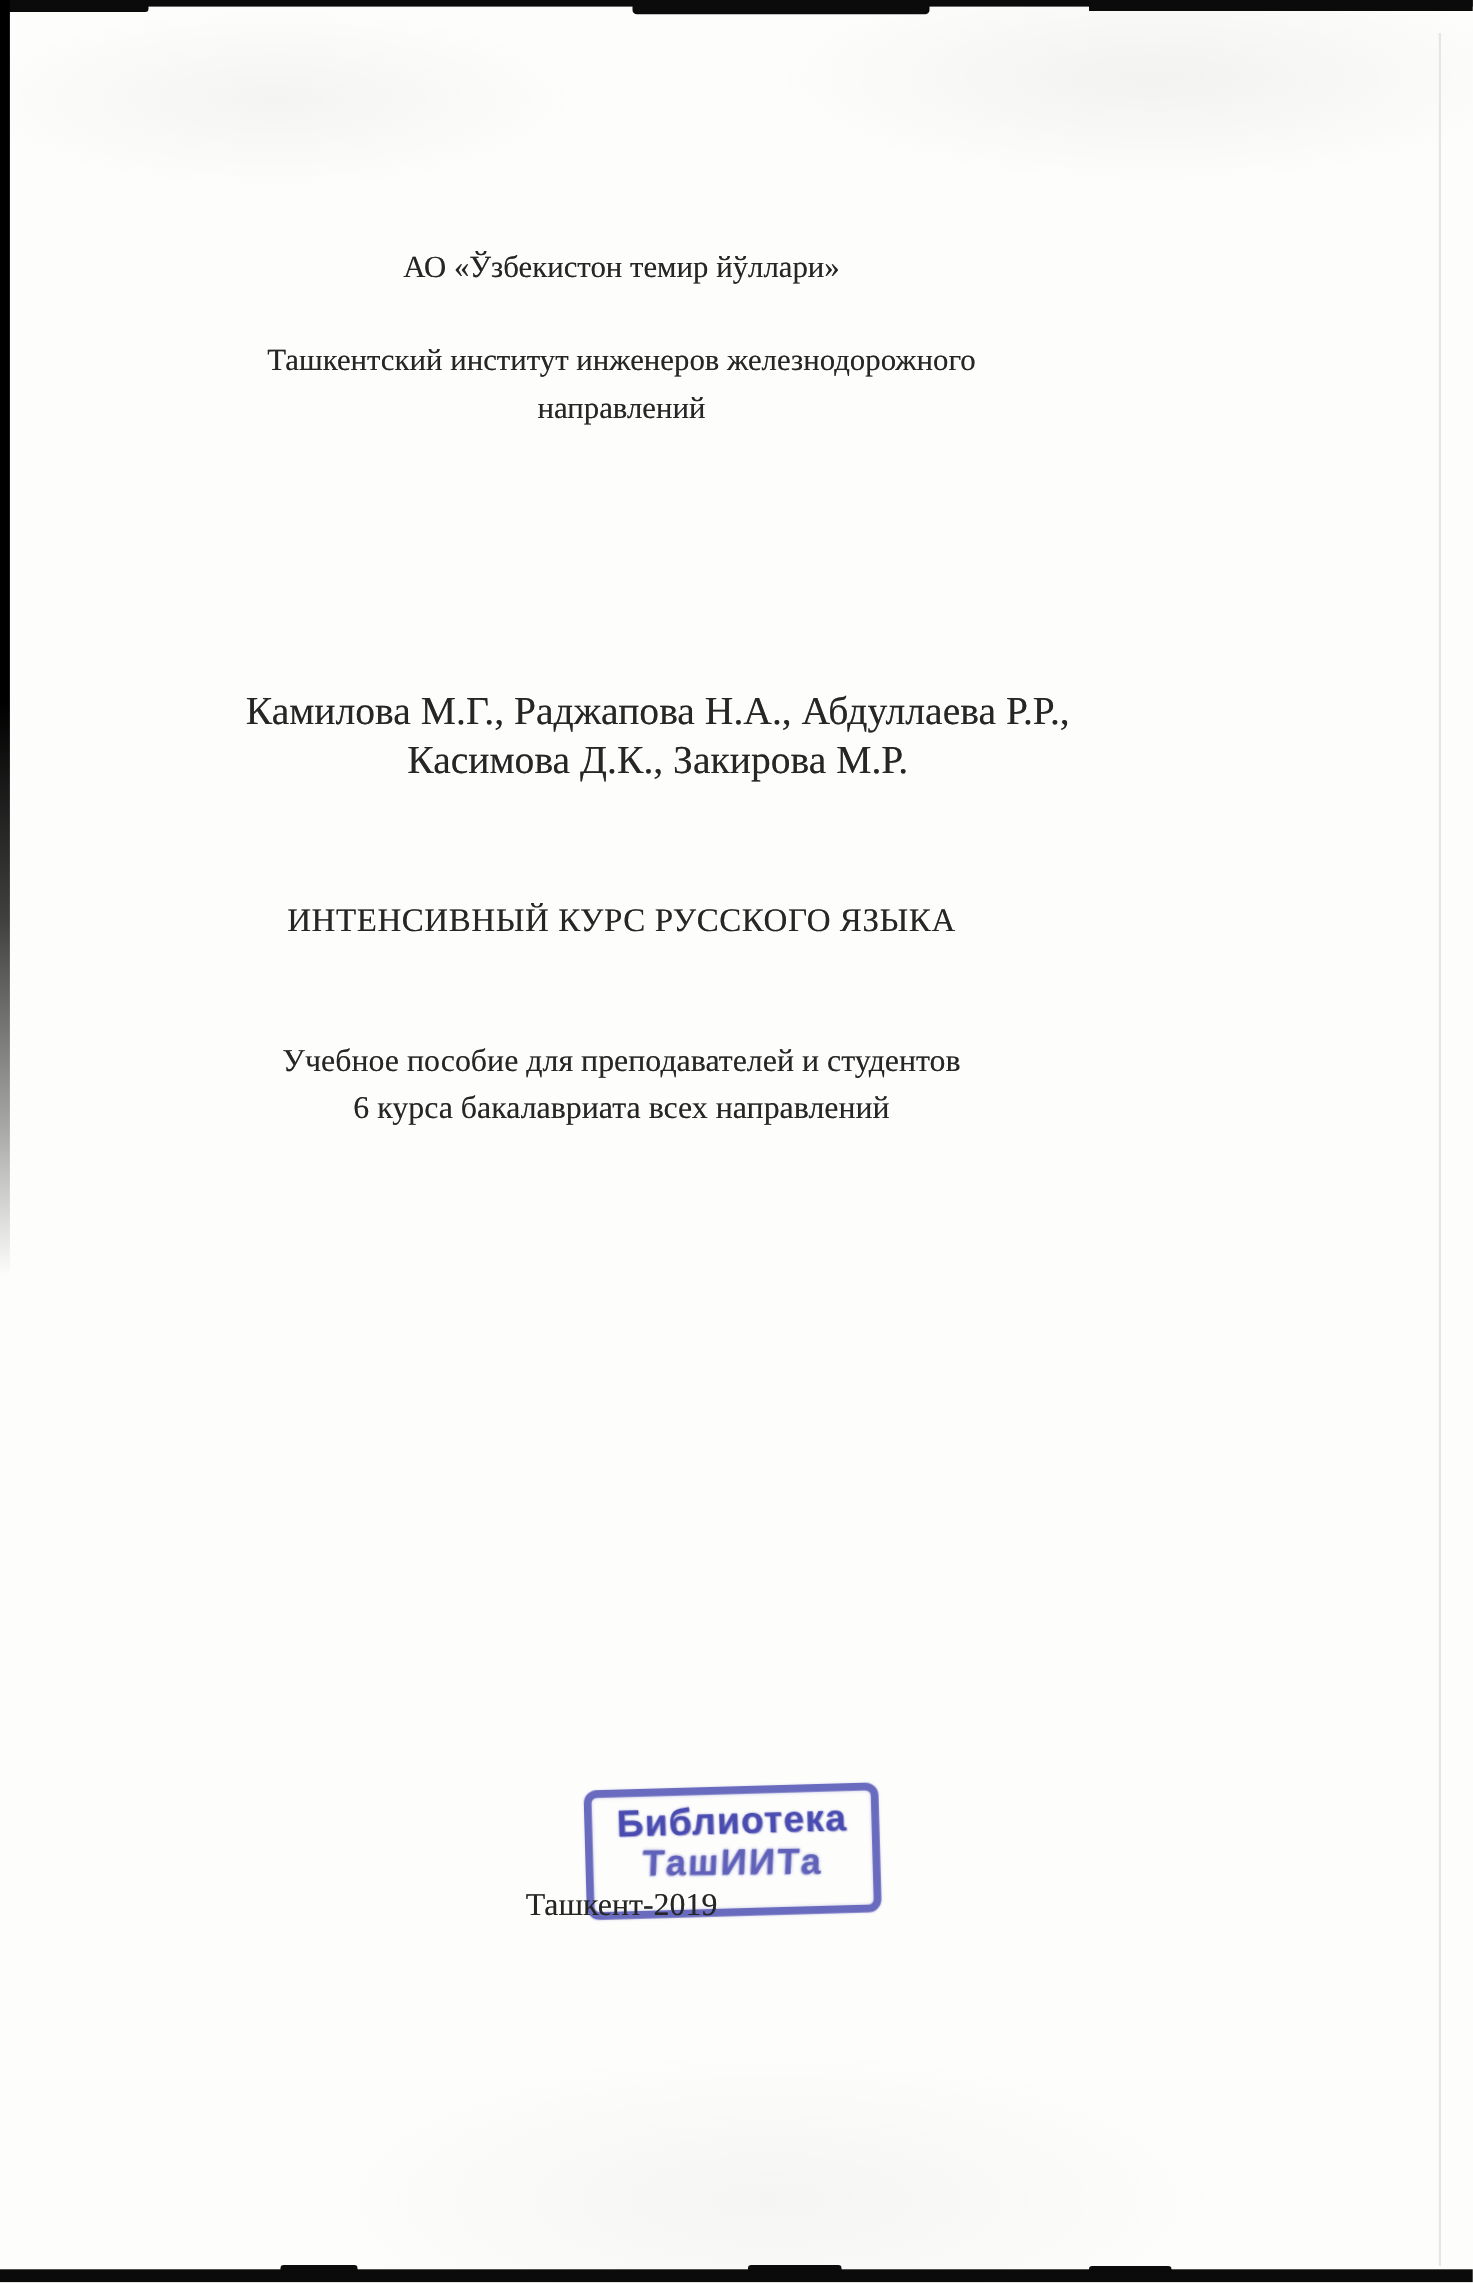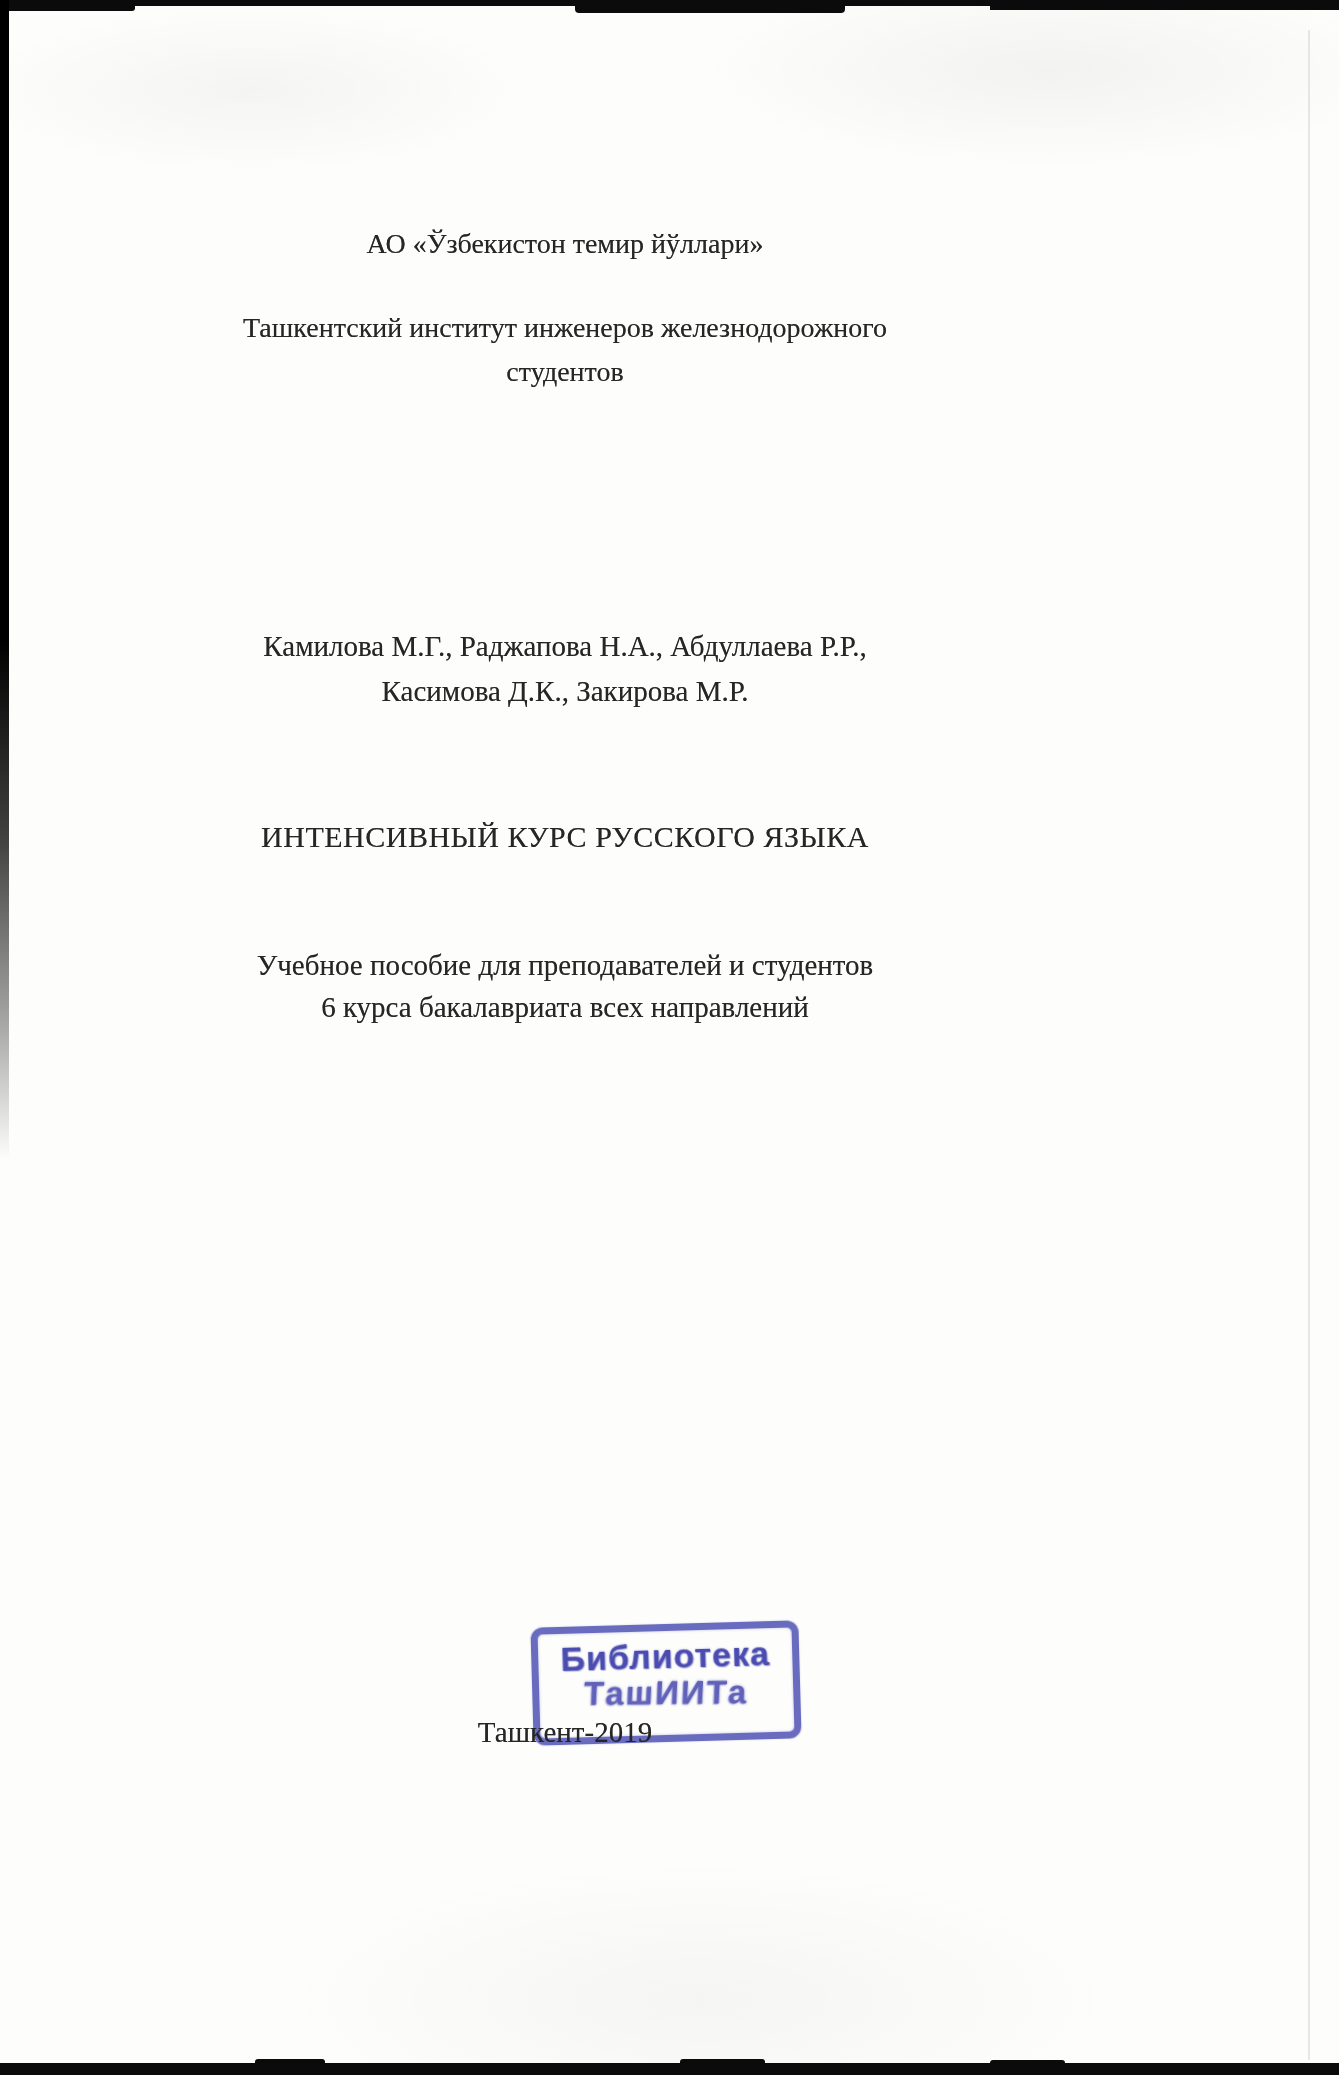--- a/index.html
+++ b/index.html
@@ -49,21 +49,21 @@
   
   .content {
     position: absolute;
     left: 0;
     width: 1130px;
     text-align: center;
     text-shadow: 0 0 0.6px rgba(35,35,35,0.55);
   }
   .org        { top: 228px; font-size: 28px; }
   .institute  { top: 306px; font-size: 28px; line-height: 44px; text-align: center; }
-  .authors    { top: 624px; font-size: 29px; line-height: 45px; }
+  .authors    { top: 624px; font-size: 36px; line-height: 45px; margin-left: 33px; }
   .book-title { top: 820px; font-size: 30px; font-weight: normal; letter-spacing: 0.5px; }
   .subtitle   { top: 944px; font-size: 29px; line-height: 42px; text-align: center; }
   .imprint    { top: 1716px; font-size: 29px; }
 
   
   .stamp {
     position: absolute;
     left: 532px;
     top: 1624px;
     width: 254px;
@@ -109,21 +109,21 @@
   <div class="edge-bottom"></div>
   <div class="edge-bottom-seg1"></div>
   <div class="edge-bottom-seg2"></div>
   <div class="edge-bottom-seg3"></div>
   <div class="edge-right-shadow"></div>
 
   <div class="content org">АО «Ўзбекистон темир йўллари»</div>
 
   <div class="content institute">
     <div>Ташкентский институт инженеров железнодорожного</div>
-    <div>студентов</div>
+    <div>направлений</div>
   </div>
 
   <div class="content authors">
     <div>Камилова М.Г., Раджапова Н.А., Абдуллаева Р.Р.,</div>
     <div>Касимова Д.К., Закирова М.Р.</div>
   </div>
 
   <div class="content book-title">ИНТЕНСИВНЫЙ КУРС РУССКОГО ЯЗЫКА</div>
 
   <div class="content subtitle">

